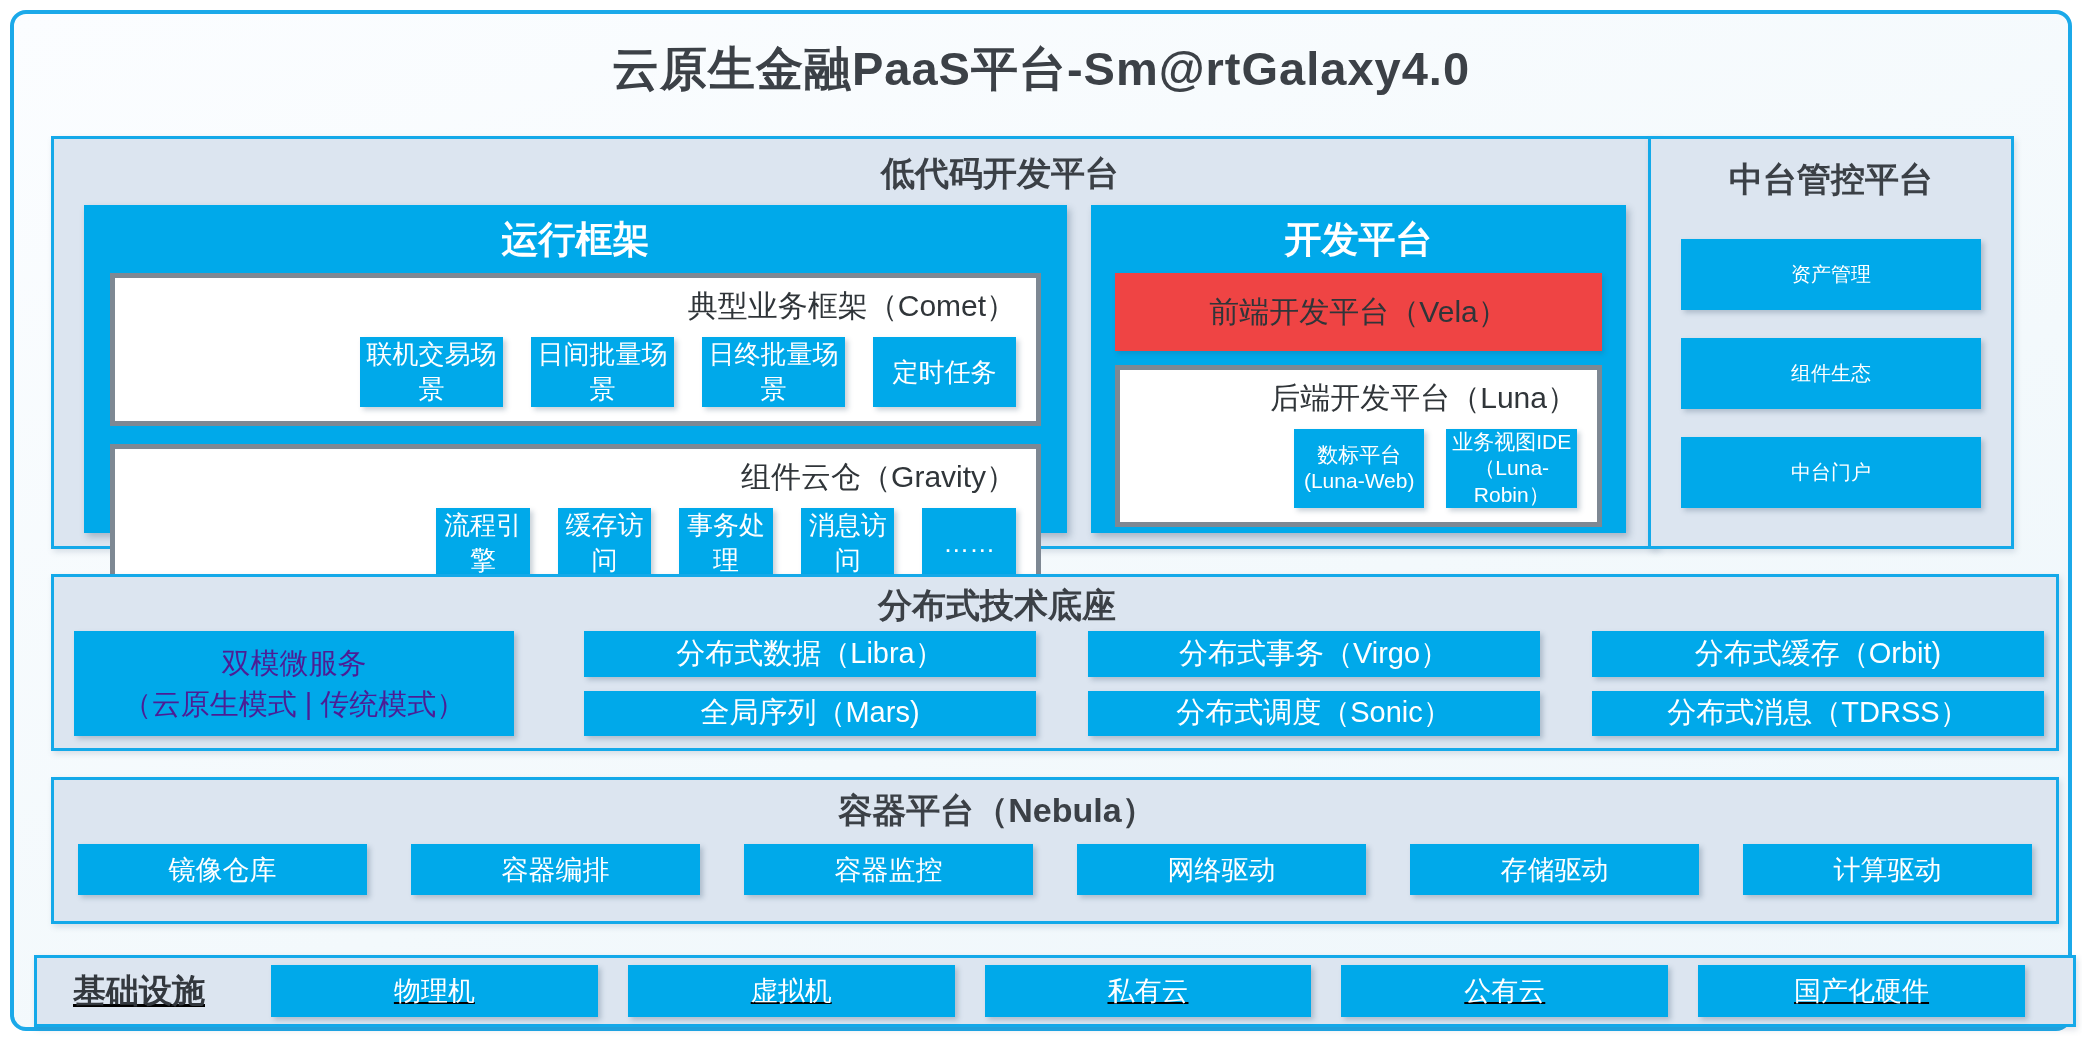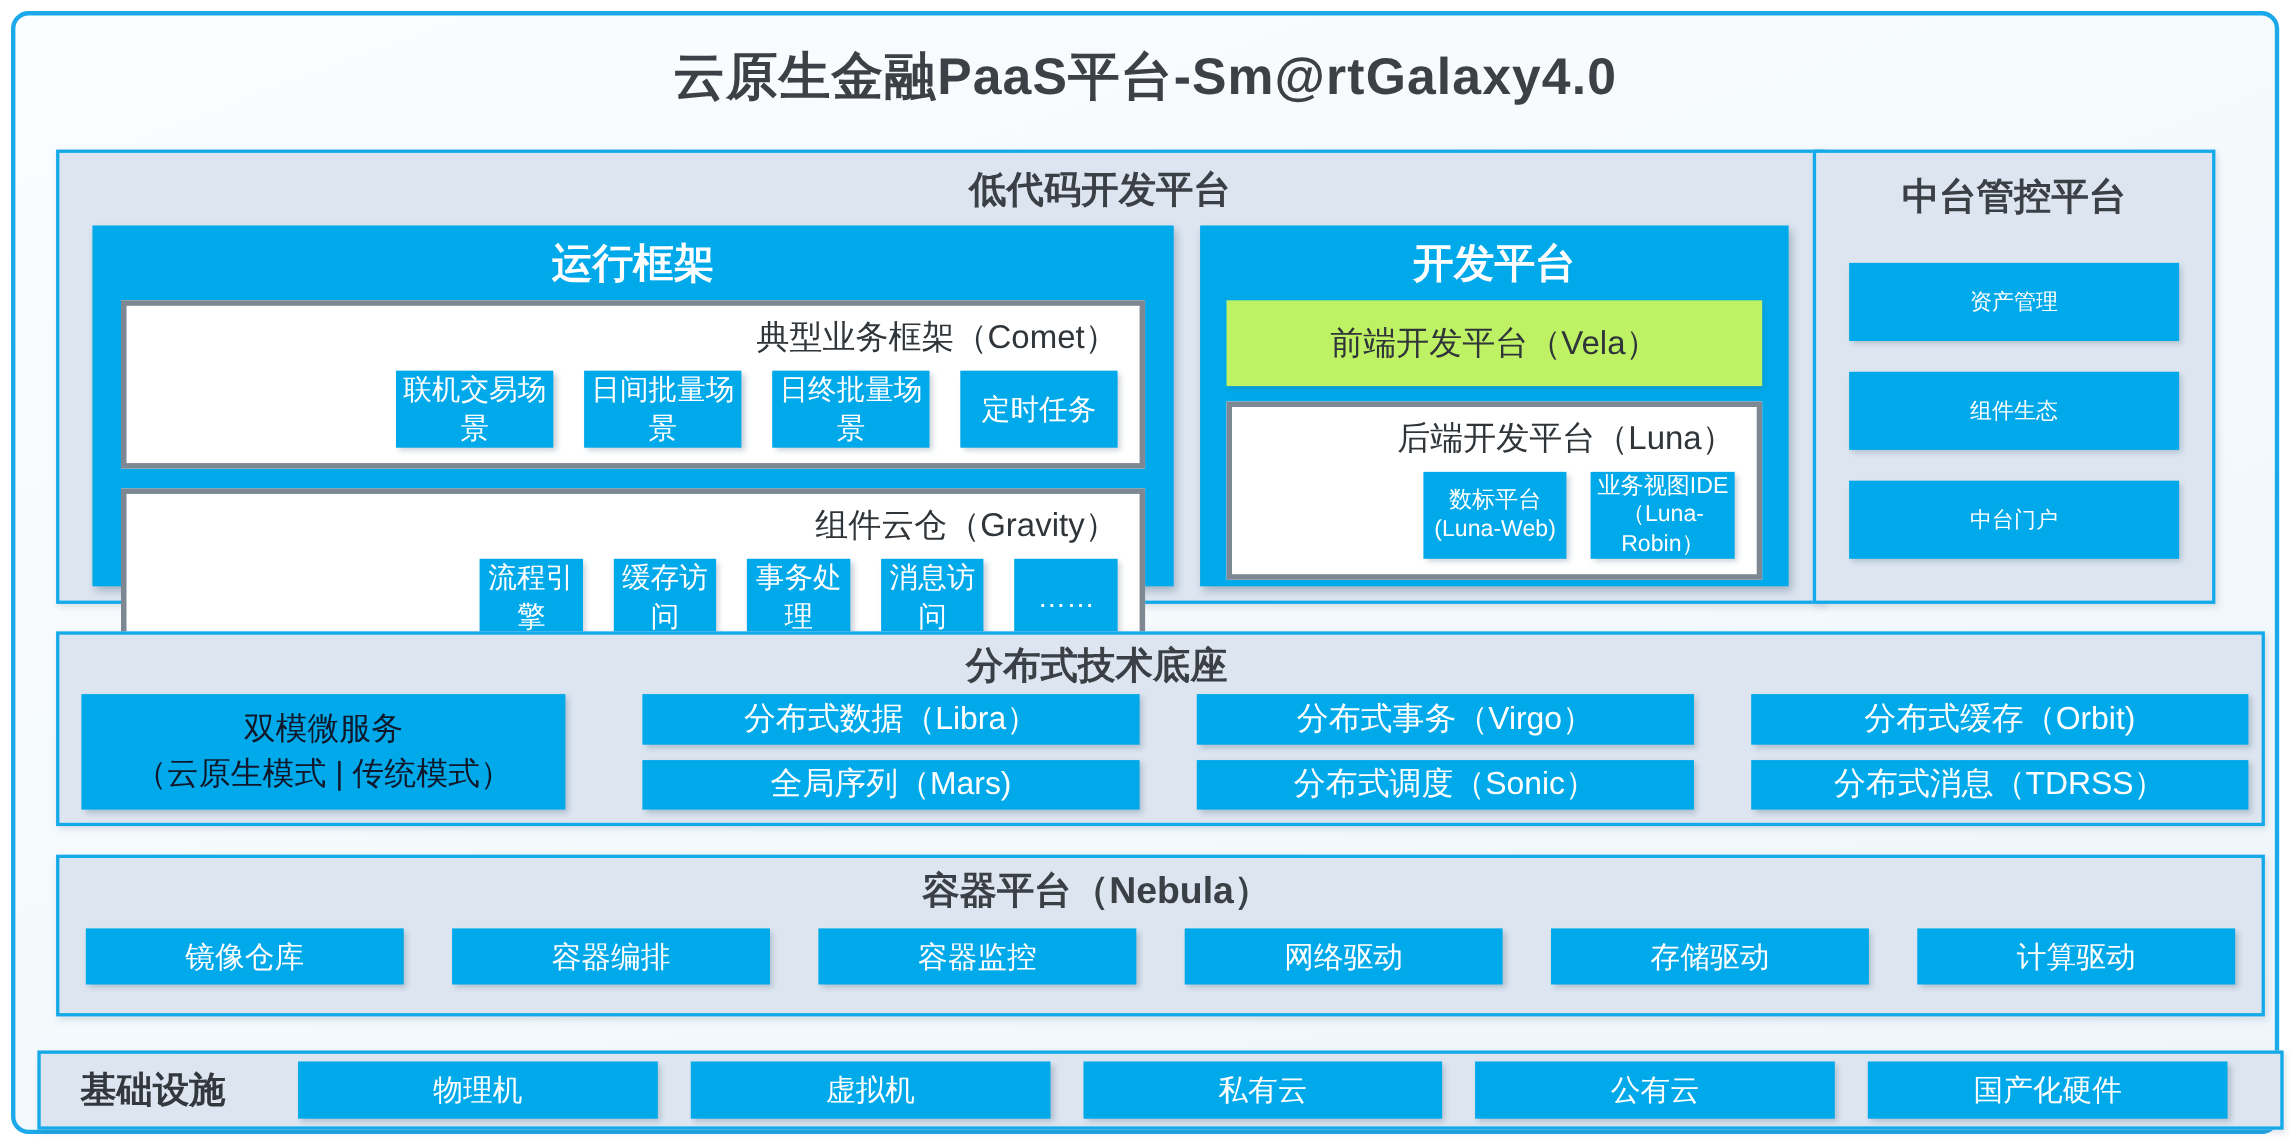--- a/index.html
+++ b/index.html
@@ -30,21 +30,21 @@
     margin-top:12px;line-height:1.2;
   }
   .sec-lowcode{left:37px;top:122px;width:1608px;height:413px;}
   .sec-lowcode .panel-title{transform:translateX(145px);margin-top:14px;}
   .sec-midplat{left:1634px;top:122px;width:366px;height:413px;}
   .sec-midplat .panel-title{margin-top:20px;}
   .sec-dist{left:37px;top:560px;width:2008px;height:177px;}
   .sec-dist .panel-title{transform:translateX(-58px);margin-top:8px;}
   .sec-cont{left:37px;top:763px;width:2008px;height:147px;}
   .sec-cont .panel-title{transform:translateX(-58px);margin-top:10px;}
-  .sec-infra{left:20px;top:941px;width:2042px;height:72px;display:flex;align-items:center;}
+  .sec-infra{left:20px;top:941px;width:2042px;height:72px;display:flex;align-items:center;text-decoration:underline;}
 
   
   .lowcode-body{position:absolute;left:30px;right:30px;top:66px;bottom:13px;display:flex;gap:24px;}
   .bluebox{
     background:#00A9EA;box-shadow:3px 4px 7px rgba(40,70,100,0.30);
     display:flex;flex-direction:column;box-sizing:border-box;
   }
   .runtime{flex:987 987 0;}
   .devplat{flex:537 537 0;}
   .bluebox-title{
@@ -58,37 +58,37 @@
   }
   .wb-title{font-size:30px;color:#303539;text-align:center;margin:4px 0 10px;flex:0 0 auto;}
   .btn-row{display:flex;gap:28px;flex:1 1 0;}
   .btn{
     background:#00A9EA;color:#ffffff;display:flex;align-items:center;justify-content:center;
     font-size:26px;text-align:center;box-shadow:3px 3px 5px rgba(40,70,100,0.25);
     box-sizing:border-box;
   }
   .btn-row .btn{flex:1 1 0;}
   .vela-box{
-    background:#bef264;margin:0 24px;height:78px;flex:0 0 auto;
+    background:#ef4444;margin:0 24px;height:78px;flex:0 0 auto;
     display:flex;align-items:center;justify-content:center;
     font-size:30px;color:#303539;box-shadow:2px 3px 5px rgba(40,70,100,0.20);
   }
   .luna-box{margin:14px 24px 20px;flex:1 1 0;}
   .luna-box .btn-row{gap:22px;}
   .btn-2line{flex-direction:column;line-height:1.25;font-size:21px;}
 
   
   .midplat-col{position:absolute;left:30px;right:30px;top:100px;display:flex;flex-direction:column;gap:28px;}
   .midplat-col .btn{height:71px;font-size:20px;}
 
   
   .dist-body{position:absolute;left:20px;right:12px;top:54px;bottom:12px;display:flex;gap:52px;}
   .dual-box{
     width:440px;flex:0 0 auto;margin-right:18px;
-    background:#00A9EA;color:#0f172a;display:flex;flex-direction:column;
+    background:#00A9EA;color:#4c1d95;display:flex;flex-direction:column;
     align-items:center;justify-content:center;font-size:29px;line-height:1.4;
     text-align:center;box-shadow:3px 3px 5px rgba(40,70,100,0.25);
   }
   .dist-col{flex:1 1 0;display:flex;flex-direction:column;gap:14px;}
   .dist-col .btn{flex:1 1 0;font-size:29px;}
 
   
   .cont-row{position:absolute;left:24px;right:24px;top:64px;height:51px;display:flex;gap:44px;}
   .cont-row .btn{flex:1 1 0;font-size:27px;}
 

